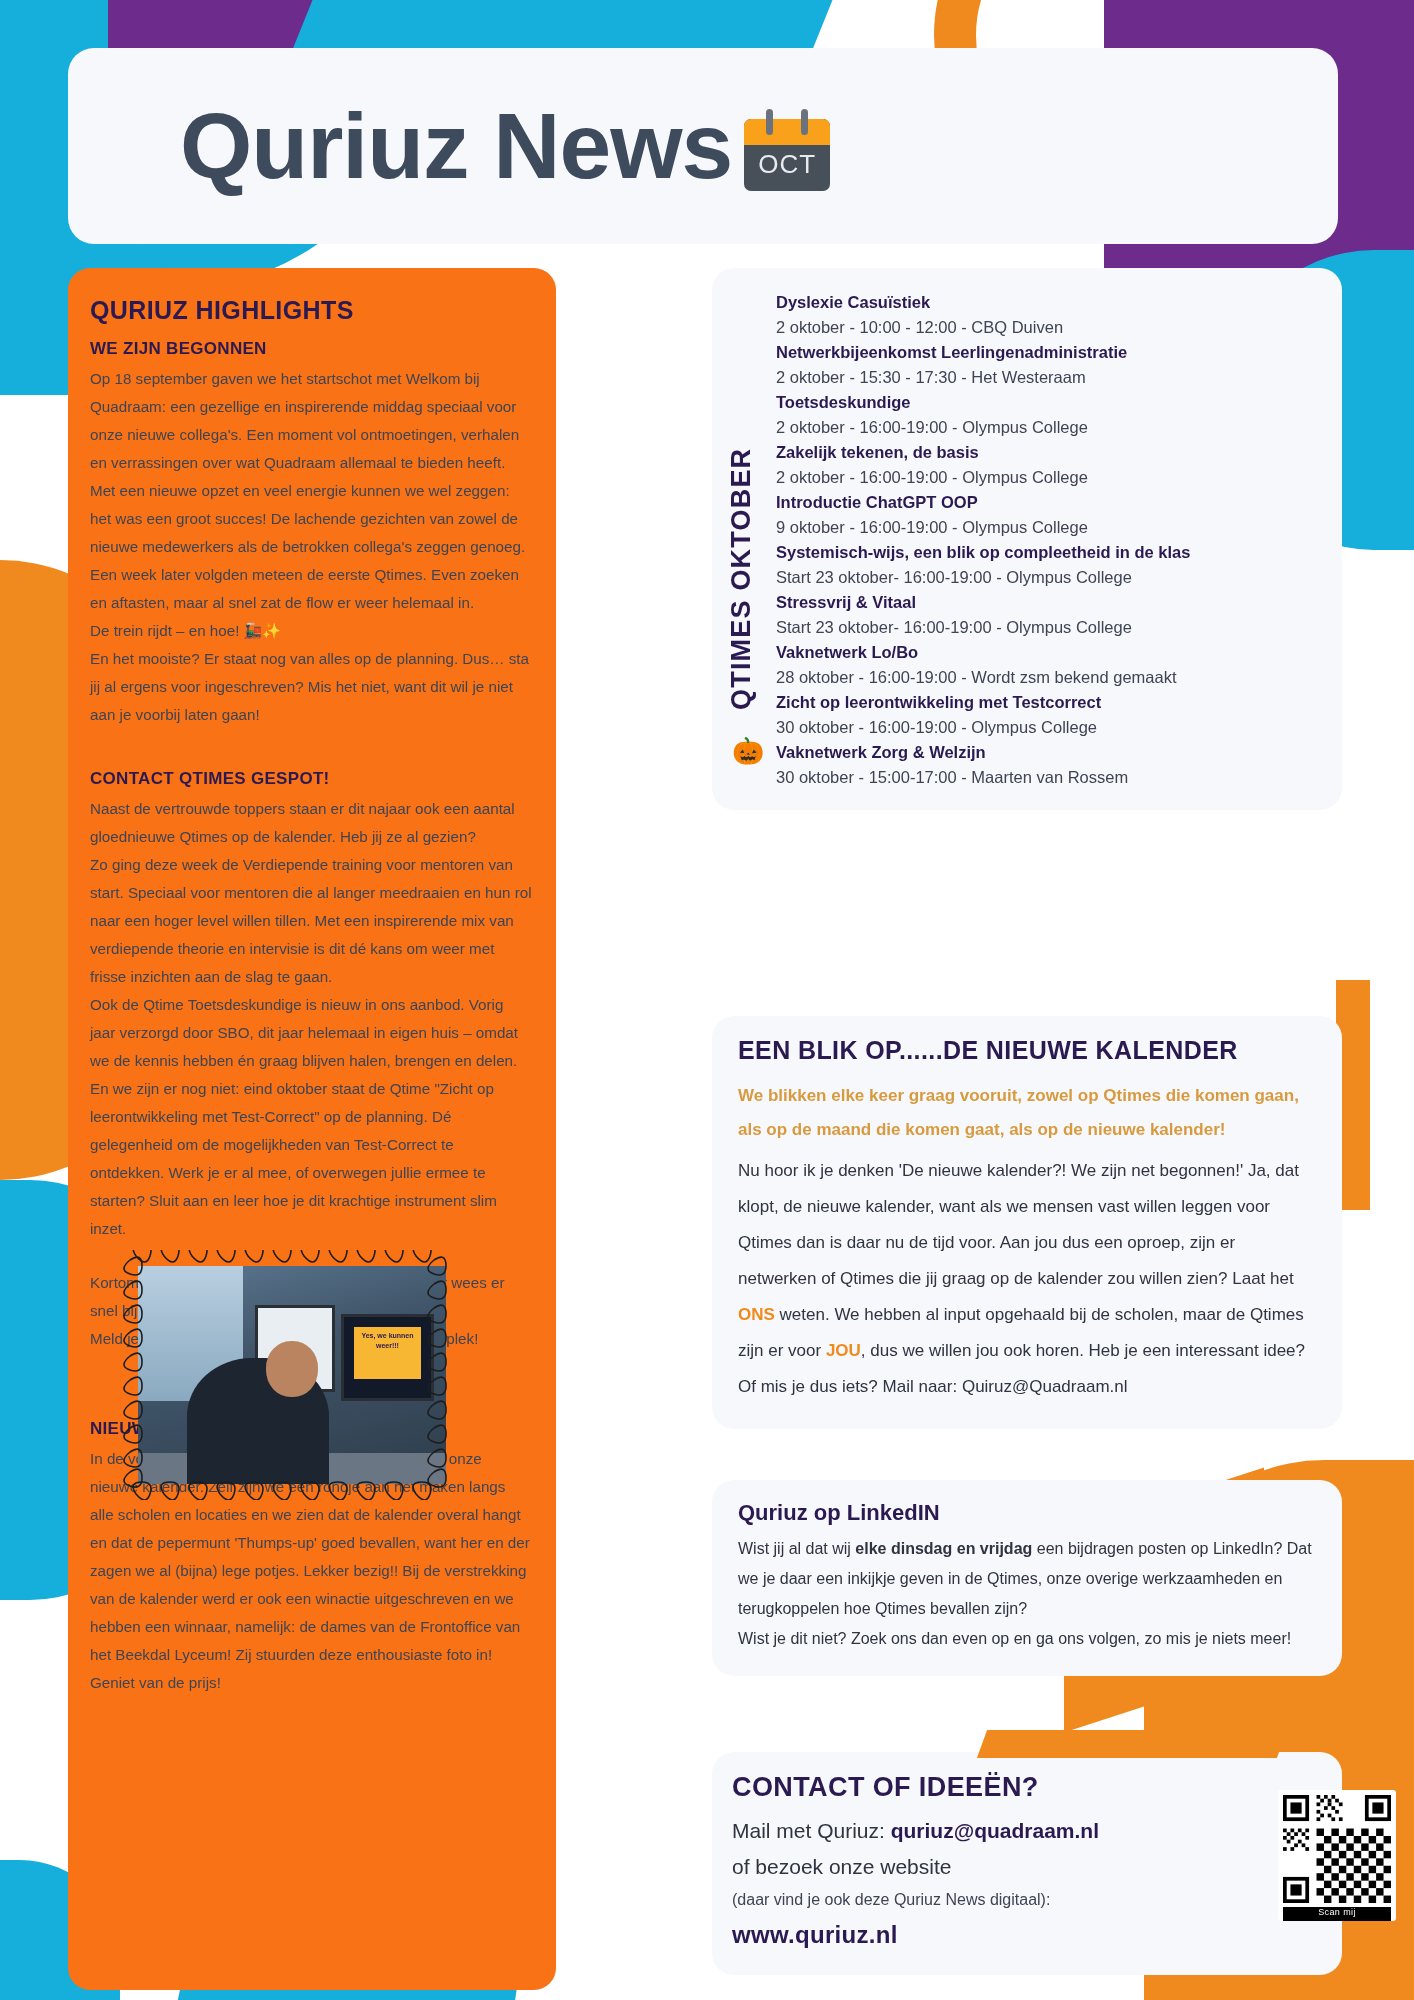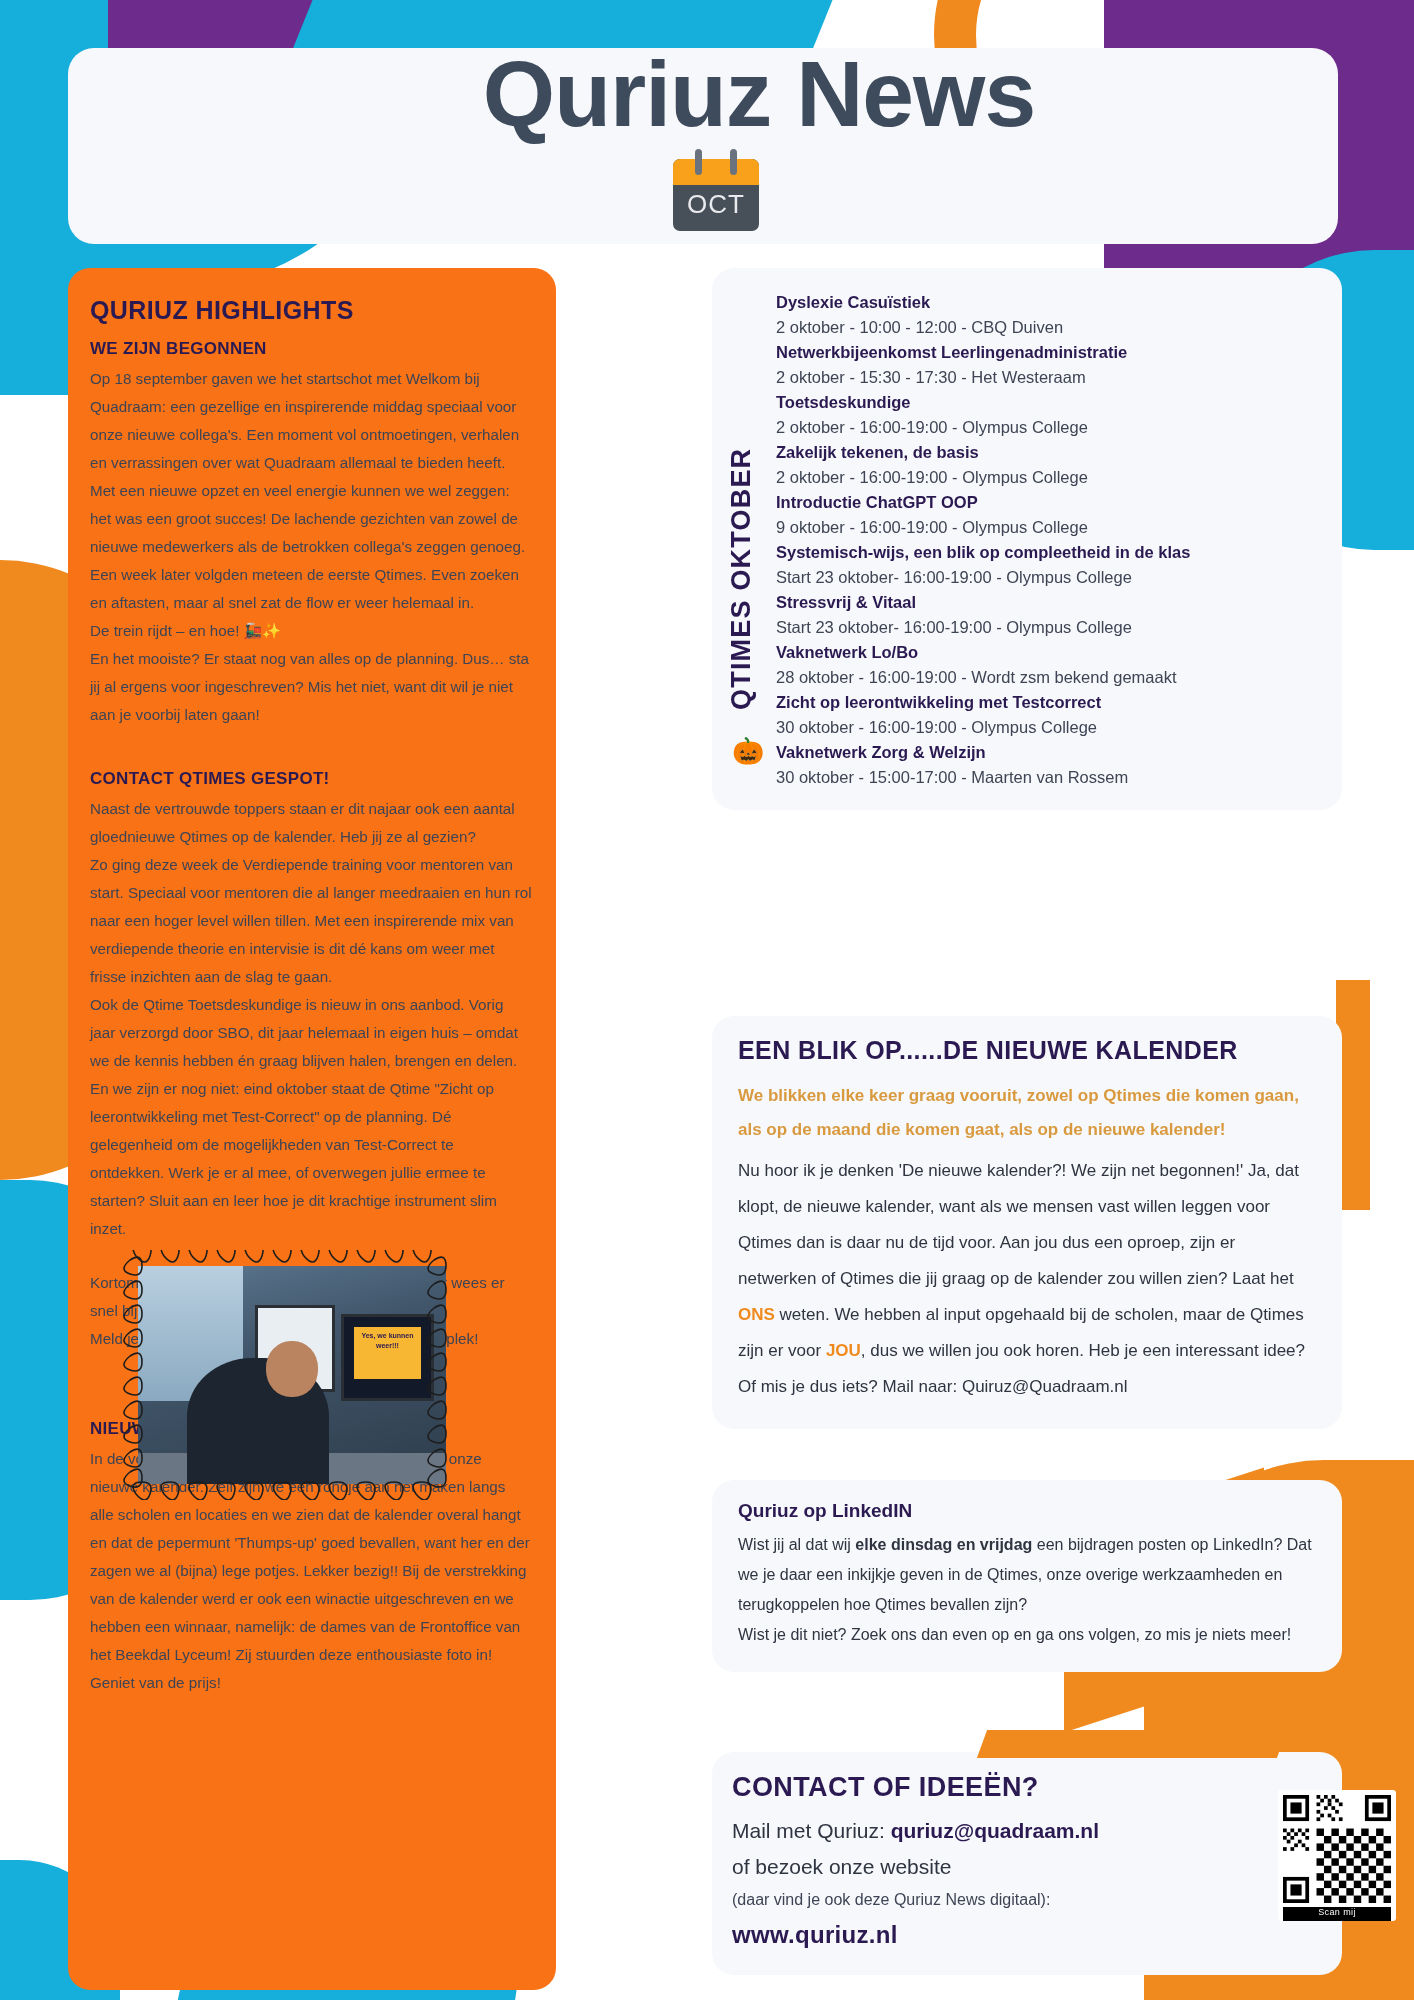--- a/index.html
+++ b/index.html
@@ -105,21 +105,20 @@
   
   .header-card {
     position: absolute;
     left: 68px; top: 48px;
     width: 1270px; height: 196px;
     background: #f7f8fb;
     border-radius: 26px;
     z-index: 5;
     display: flex;
     align-items: center;
-    flex-direction: column;
   }
   .header-title {
     font-size: 93px;
     font-weight: 800;
     color: #3e4b5c;
     letter-spacing: -1px;
     margin-left: 112px;
     line-height: 1;
   }
   .cal-icon {
@@ -259,21 +258,21 @@
   .card-li {
     position: absolute;
     left: 712px; top: 1480px;
     width: 630px;
     background: #f7f8fb;
     border-radius: 22px;
     padding: 20px 26px 22px 26px;
     z-index: 5;
   }
   .card-li h2 {
-    font-size: 19px; font-weight: 800;
+    font-size: 22px; font-weight: 800;
     color: #2b1a52; margin-bottom: 8px;
   }
   .li-body { font-size: 16px; color: #2e3440; line-height: 30px; }
   .li-body b { font-weight: 700; }
 
   .card-contact {
     position: absolute;
     left: 712px; top: 1752px;
     width: 630px;
     background: #f7f8fb;

